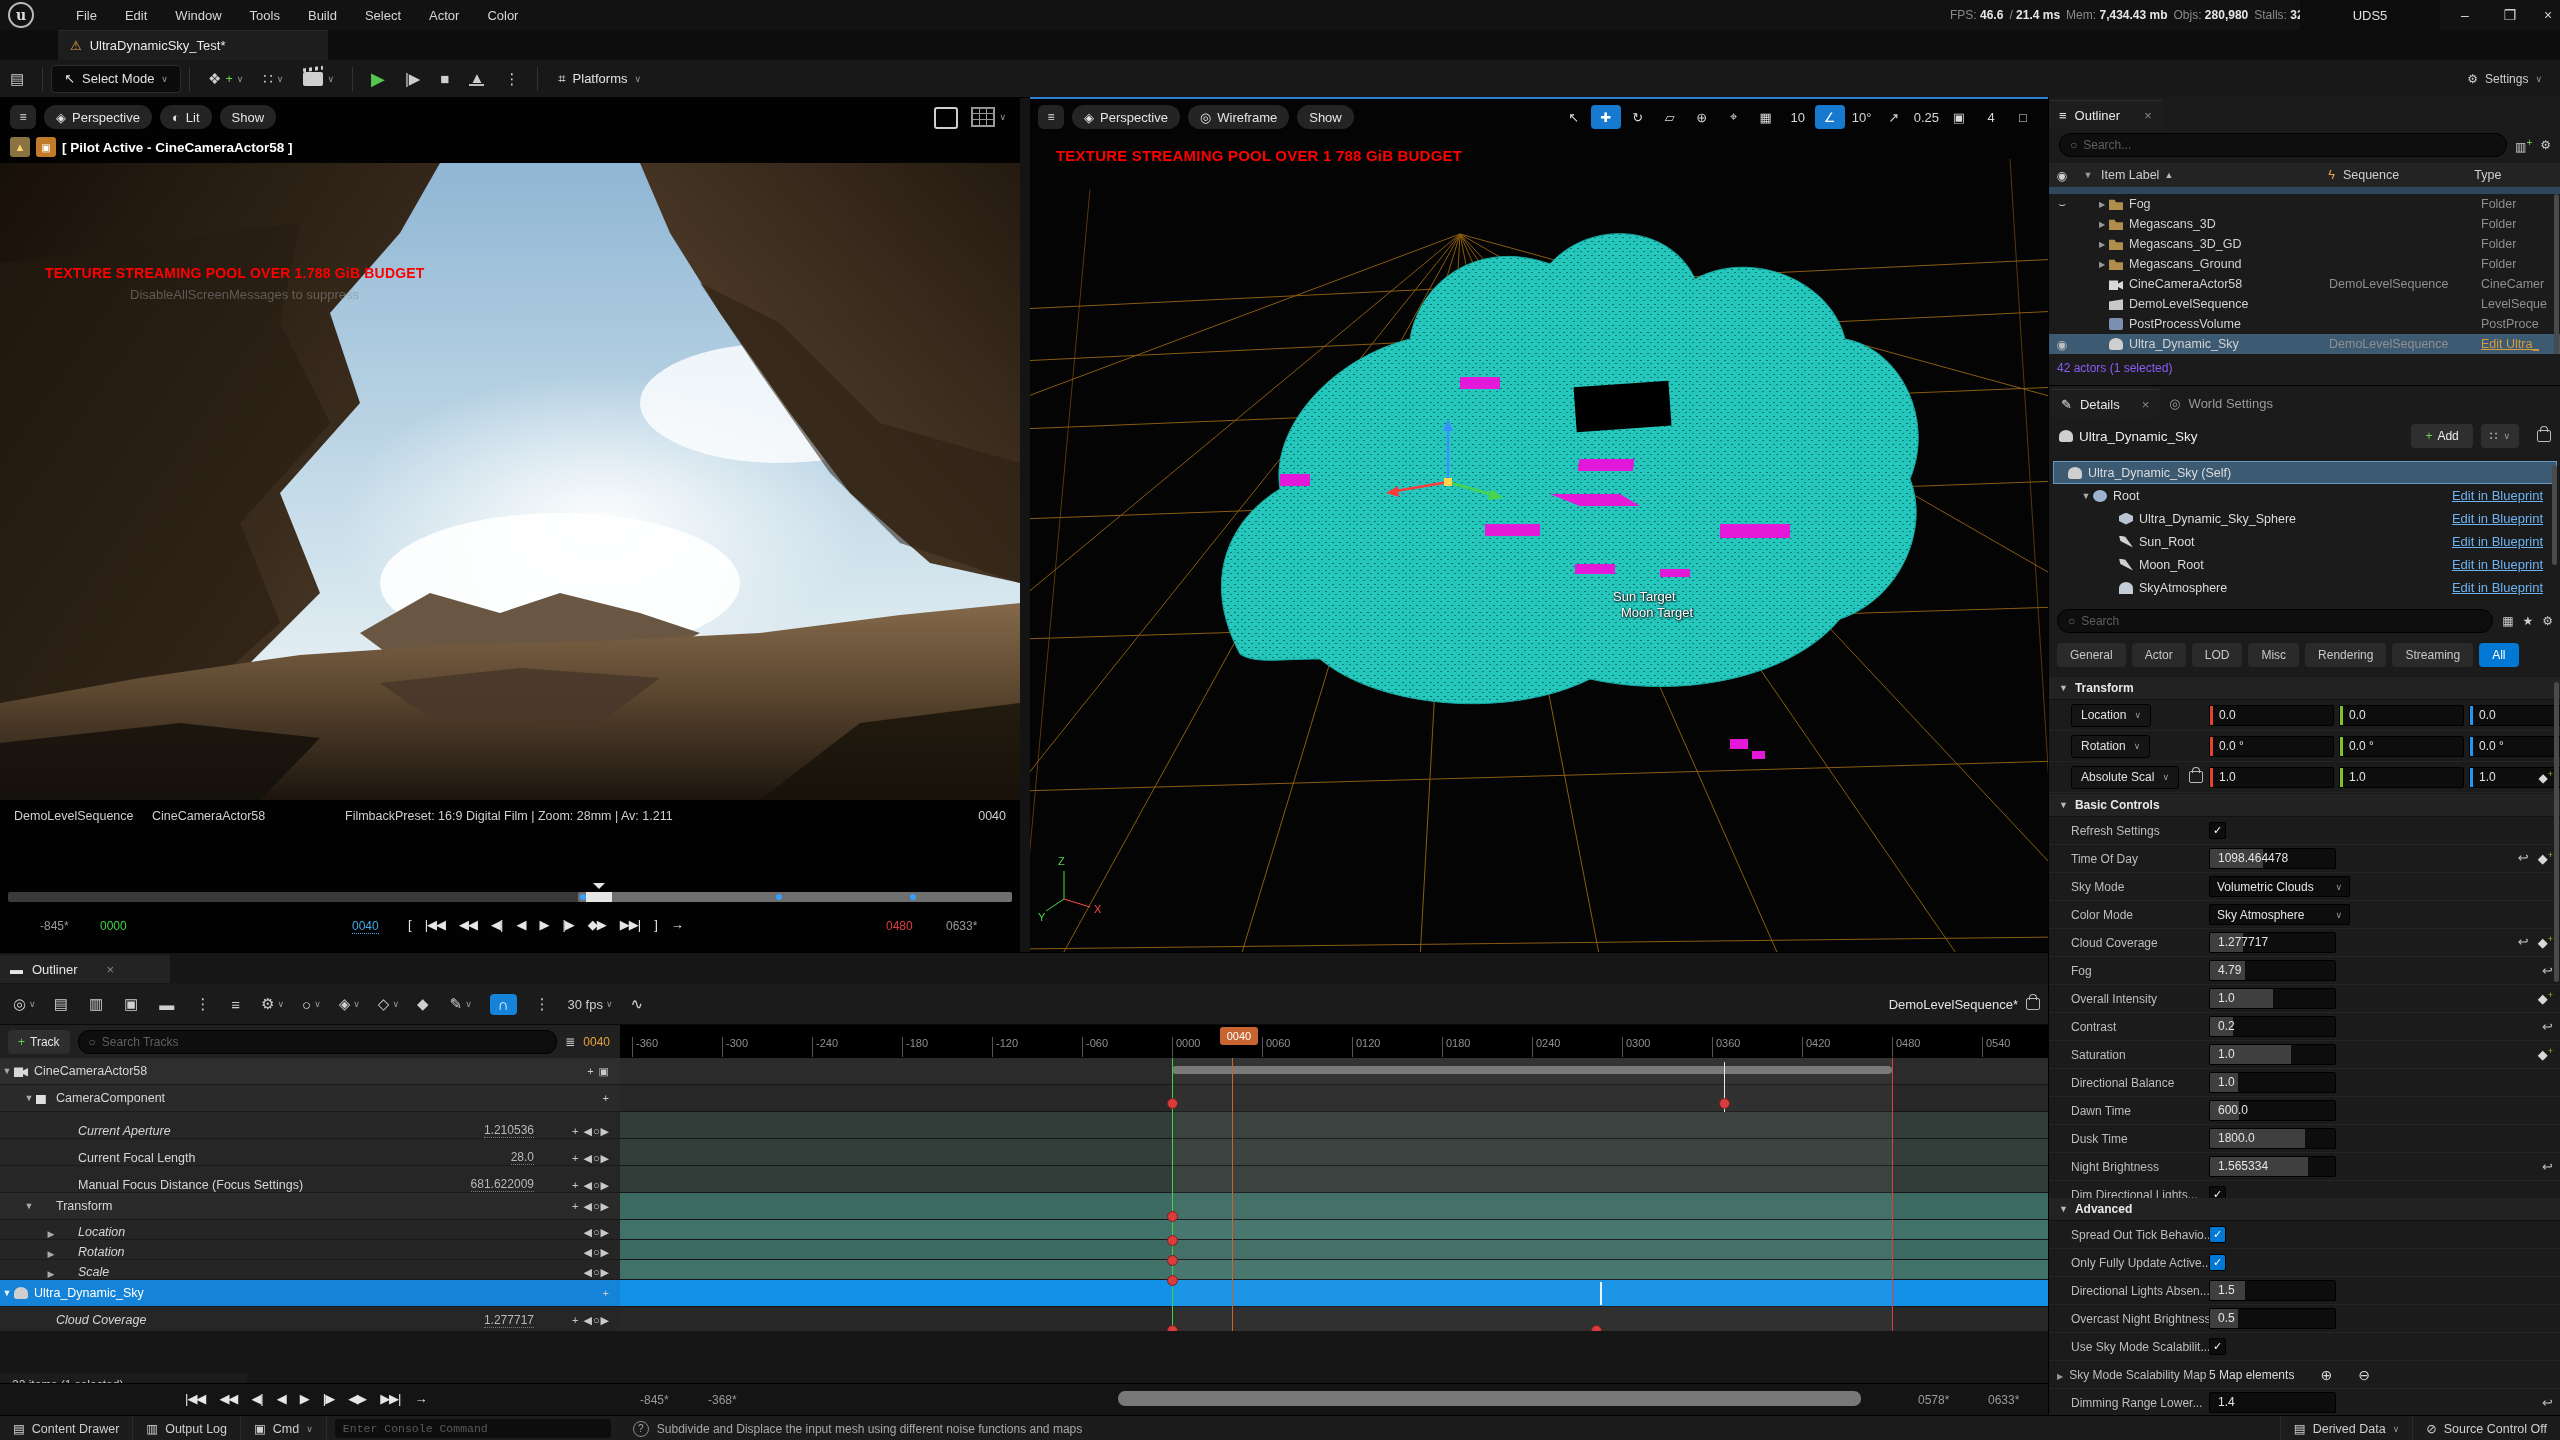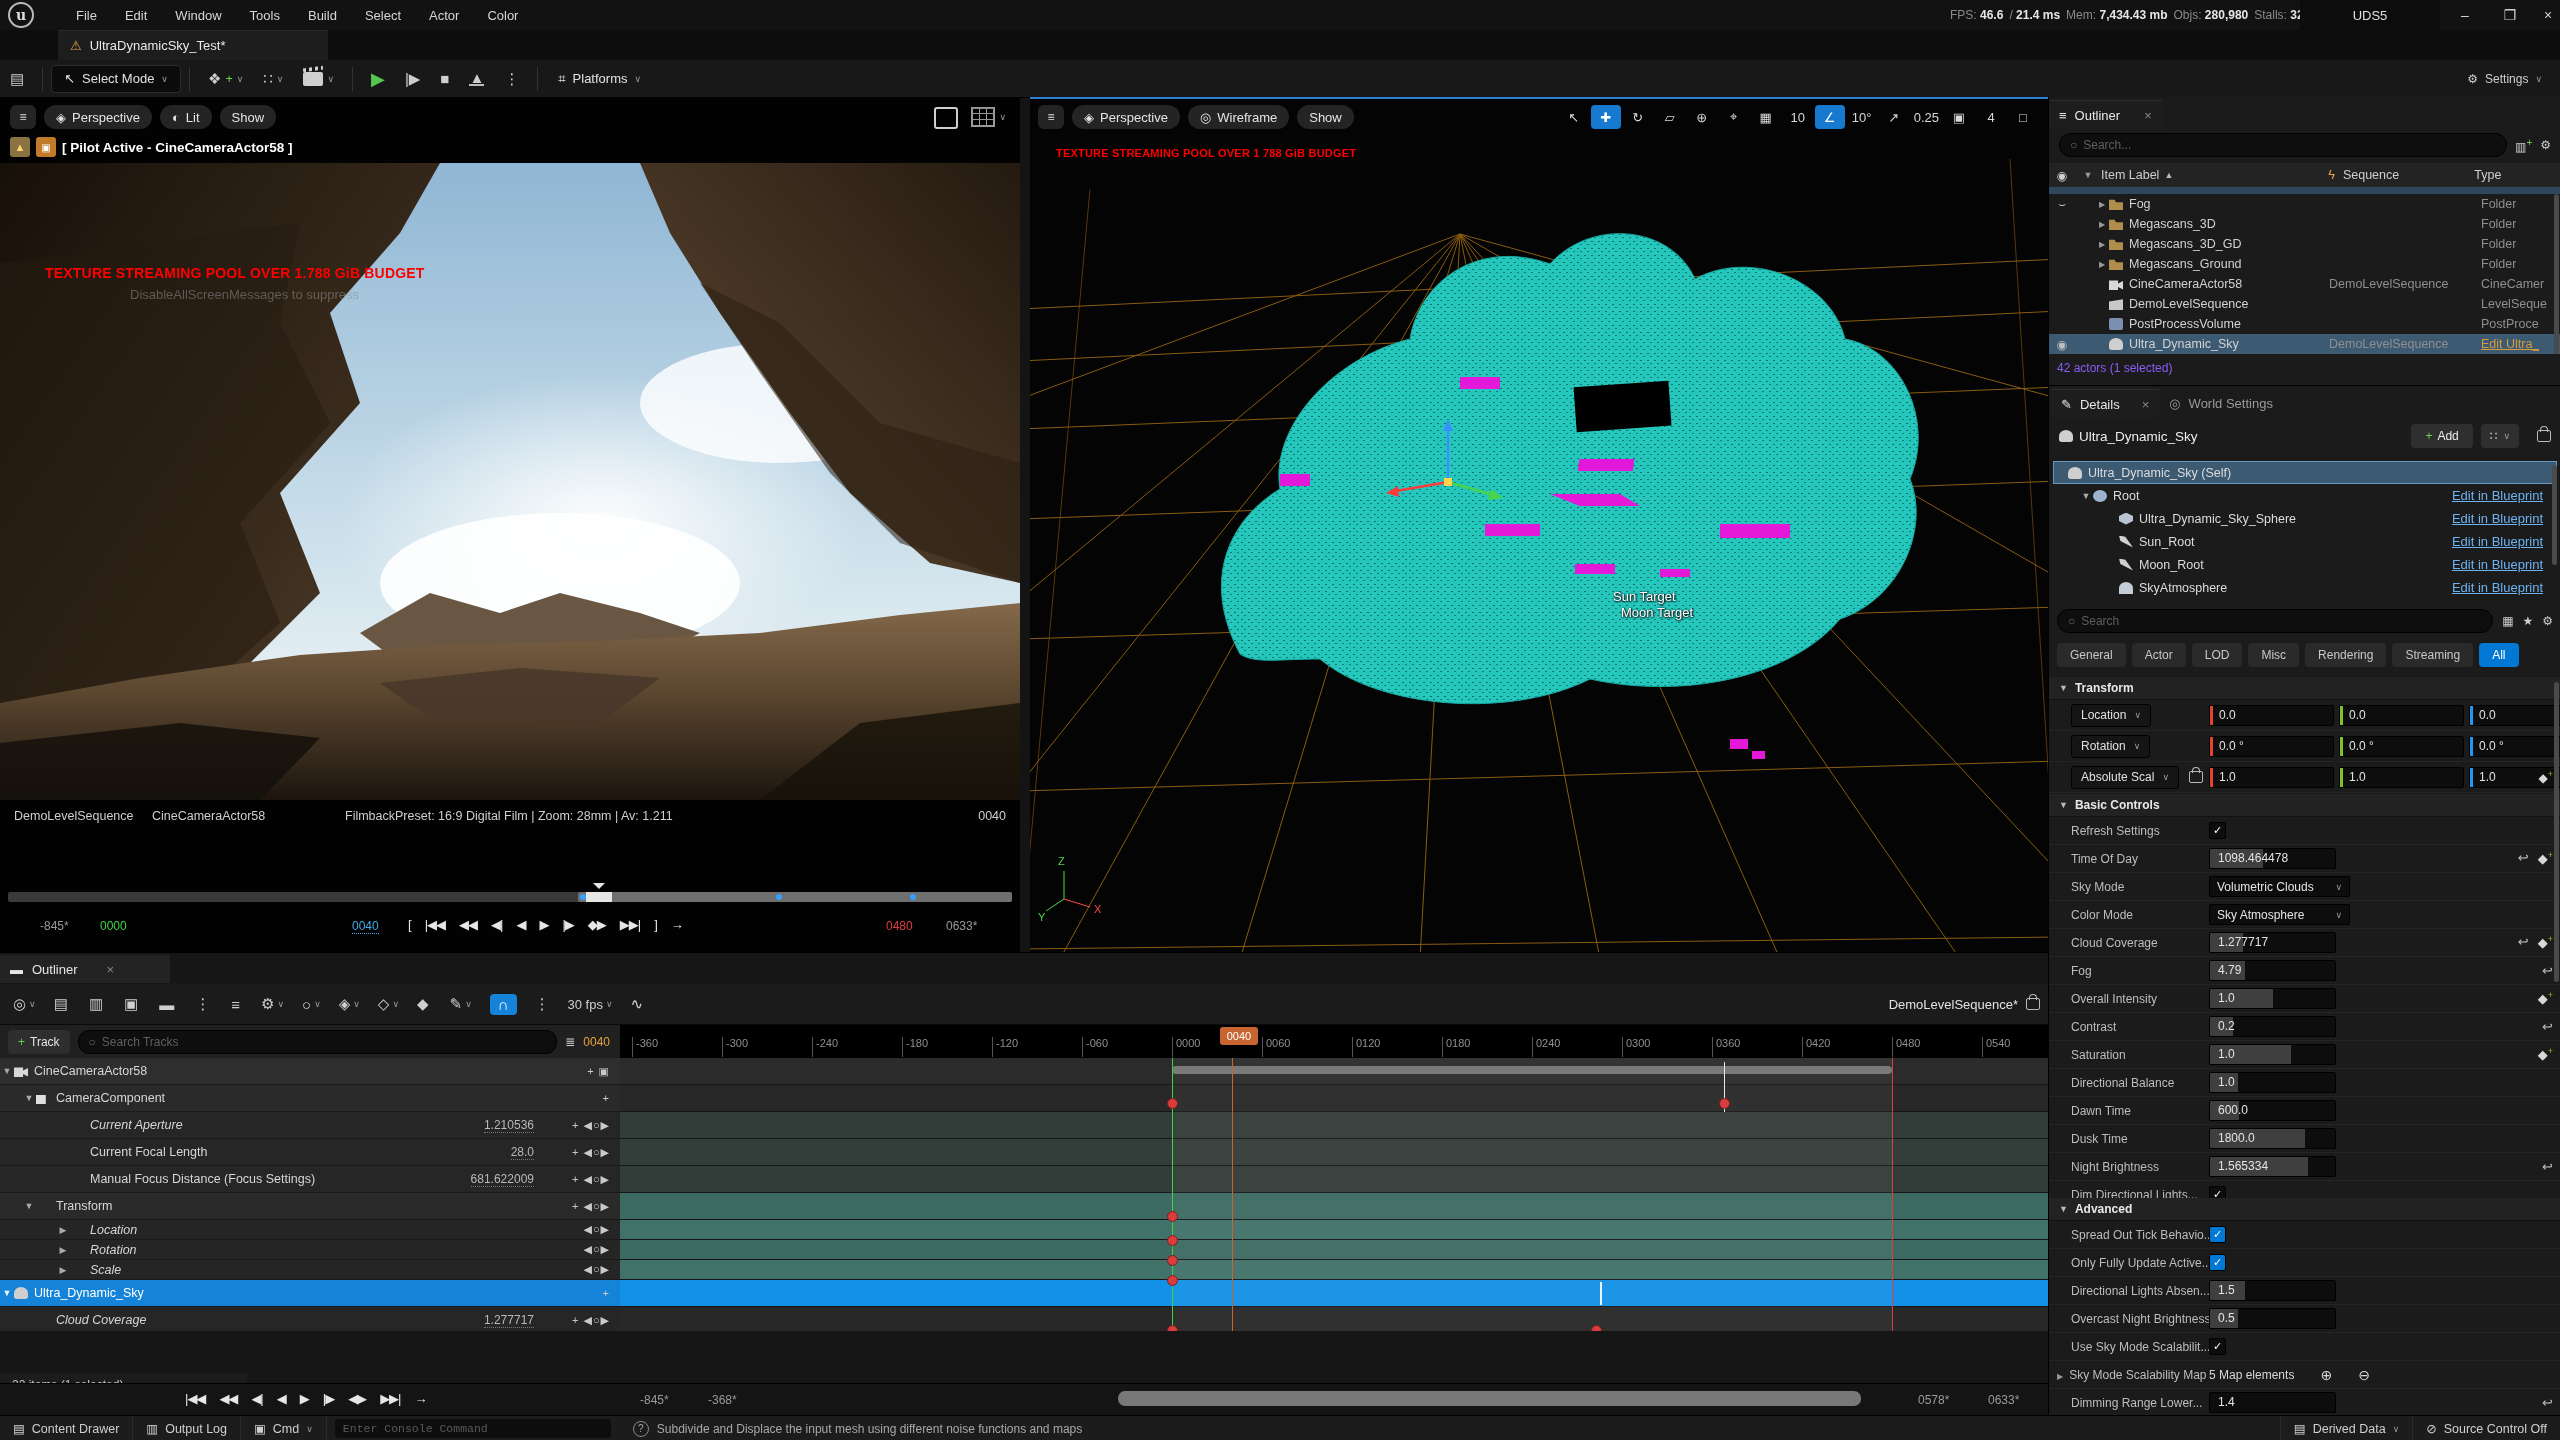--- a/index.html
+++ b/index.html
@@ -110,21 +110,21 @@
   #trackbar{position:absolute;left:0;top:72px;width:620px;height:33px;background:#202020;display:flex;align-items:center;gap:8px;border-bottom:1px solid #0a0a0a;}
   .addtrack{background:#2e2e2e;border-radius:4px;height:24px;display:inline-flex;align-items:center;gap:5px;padding:0 10px;color:#e4e4e4;margin-left:8px;}
   #ruler{position:absolute;left:620px;top:72px;width:1428px;height:33px;background:#000000;border-bottom:1px solid #0a0a0a;overflow:hidden;text-align:right;}
   .tick{position:absolute;top:12px;color:#8f8f8f;font-size:11px;border-left:1px solid #555;padding-left:3px;height:20px;}
   #tracklist{position:absolute;left:0;top:105px;width:620px;height:273px;background:#242424;overflow:hidden;}
   .trk{position:relative;display:flex;align-items:center;height:27px;background:#262626;border-bottom:1px solid #1a1a1a;color:#d6d6d6;font-size:12.5px;box-sizing:border-box;}
   .trk[data-kind="g0"]{background:#2e2e2e;}
   .trk[data-kind="g1"]{background:#2a2a2a;}
   .trk[data-kind="sub"]{height:20px;background:#252525;}
   .trk[data-kind="sel"]{background:#1583d8;color:#fff;}
-  .trk[data-indent="1"]{padding-left:22px;} .trk[data-indent="2"]{padding-left:56px;}
+  .trk[data-indent="1"]{padding-left:22px;} .trk[data-indent="2"]{padding-left:44px;align-items:flex-end;}
   .trk .arr{width:14px;font-size:9px;color:#aaa;text-align:center;}
   .trk[data-kind="sel"] .arr{color:#e8f4ff;}
   .trk[data-italic="true"] .tlabel{font-style:italic;}
   .trk .tval{position:absolute;right:86px;color:#b9b9b9;border-bottom:1px dotted #777;font-size:12px;}
   .trk[data-kind="sel"] .tval{color:#eaf4ff;}
   .trk .tctl{position:absolute;right:10px;color:#c9c9c9;font-size:11px;letter-spacing:1px;}
   #kfArea{position:absolute;left:620px;top:105px;width:1428px;height:273px;background:#1e1e1e;overflow:hidden;}
   .lane{position:absolute;left:0;width:1428px;box-sizing:border-box;border-bottom:1px solid #161616;}
   .kdot{position:absolute;width:9px;height:9px;border-radius:50%;background:#d83c3c;border:1px solid #7a1f1f;margin-left:-5px;margin-top:-5px;z-index:6;}
   #itemsbox{position:absolute;left:0;top:378px;width:235px;height:24px;background:#1c1c1c;display:flex;align-items:center;padding-left:12px;color:#c6c6c6;margin-top:42px;}
@@ -407,21 +407,21 @@
         <span class="vtool" data-act="false">▦</span>
         <span class="vtool" data-act="false">10</span>
         <span class="vtool active" data-act="true">∠</span>
         <span class="vtool" data-act="false">10°</span>
         <span class="vtool" data-act="false">↗</span>
         <span class="vtool" data-act="false">0.25</span>
         <span class="vtool" data-act="false">▣</span>
         <span class="vtool" data-act="false">4</span>
         <span class="vtool" data-act="false">□</span>
       </div>
-    <div class="abs redwarn" style="left:26px;top:48px;font-size:11px;">TEXTURE STREAMING POOL OVER 1 788 GiB BUDGET</div>
+    <div class="abs redwarn" style="left:26px;top:48px;font-size:15px;">TEXTURE STREAMING POOL OVER 1 788 GiB BUDGET</div>
     <div class="abs vlabel" style="left:583px;top:490px;">Sun Target</div>
     <div class="abs vlabel" style="left:591px;top:506px;">Moon Target</div>
   </div>
 
   <div id="rightPanel" class="abs">
 
     <div class="abs row" style="left:0;top:3px;">
       <div class="ptab">
           <span>≡</span>
           <span>Outliner</span>

